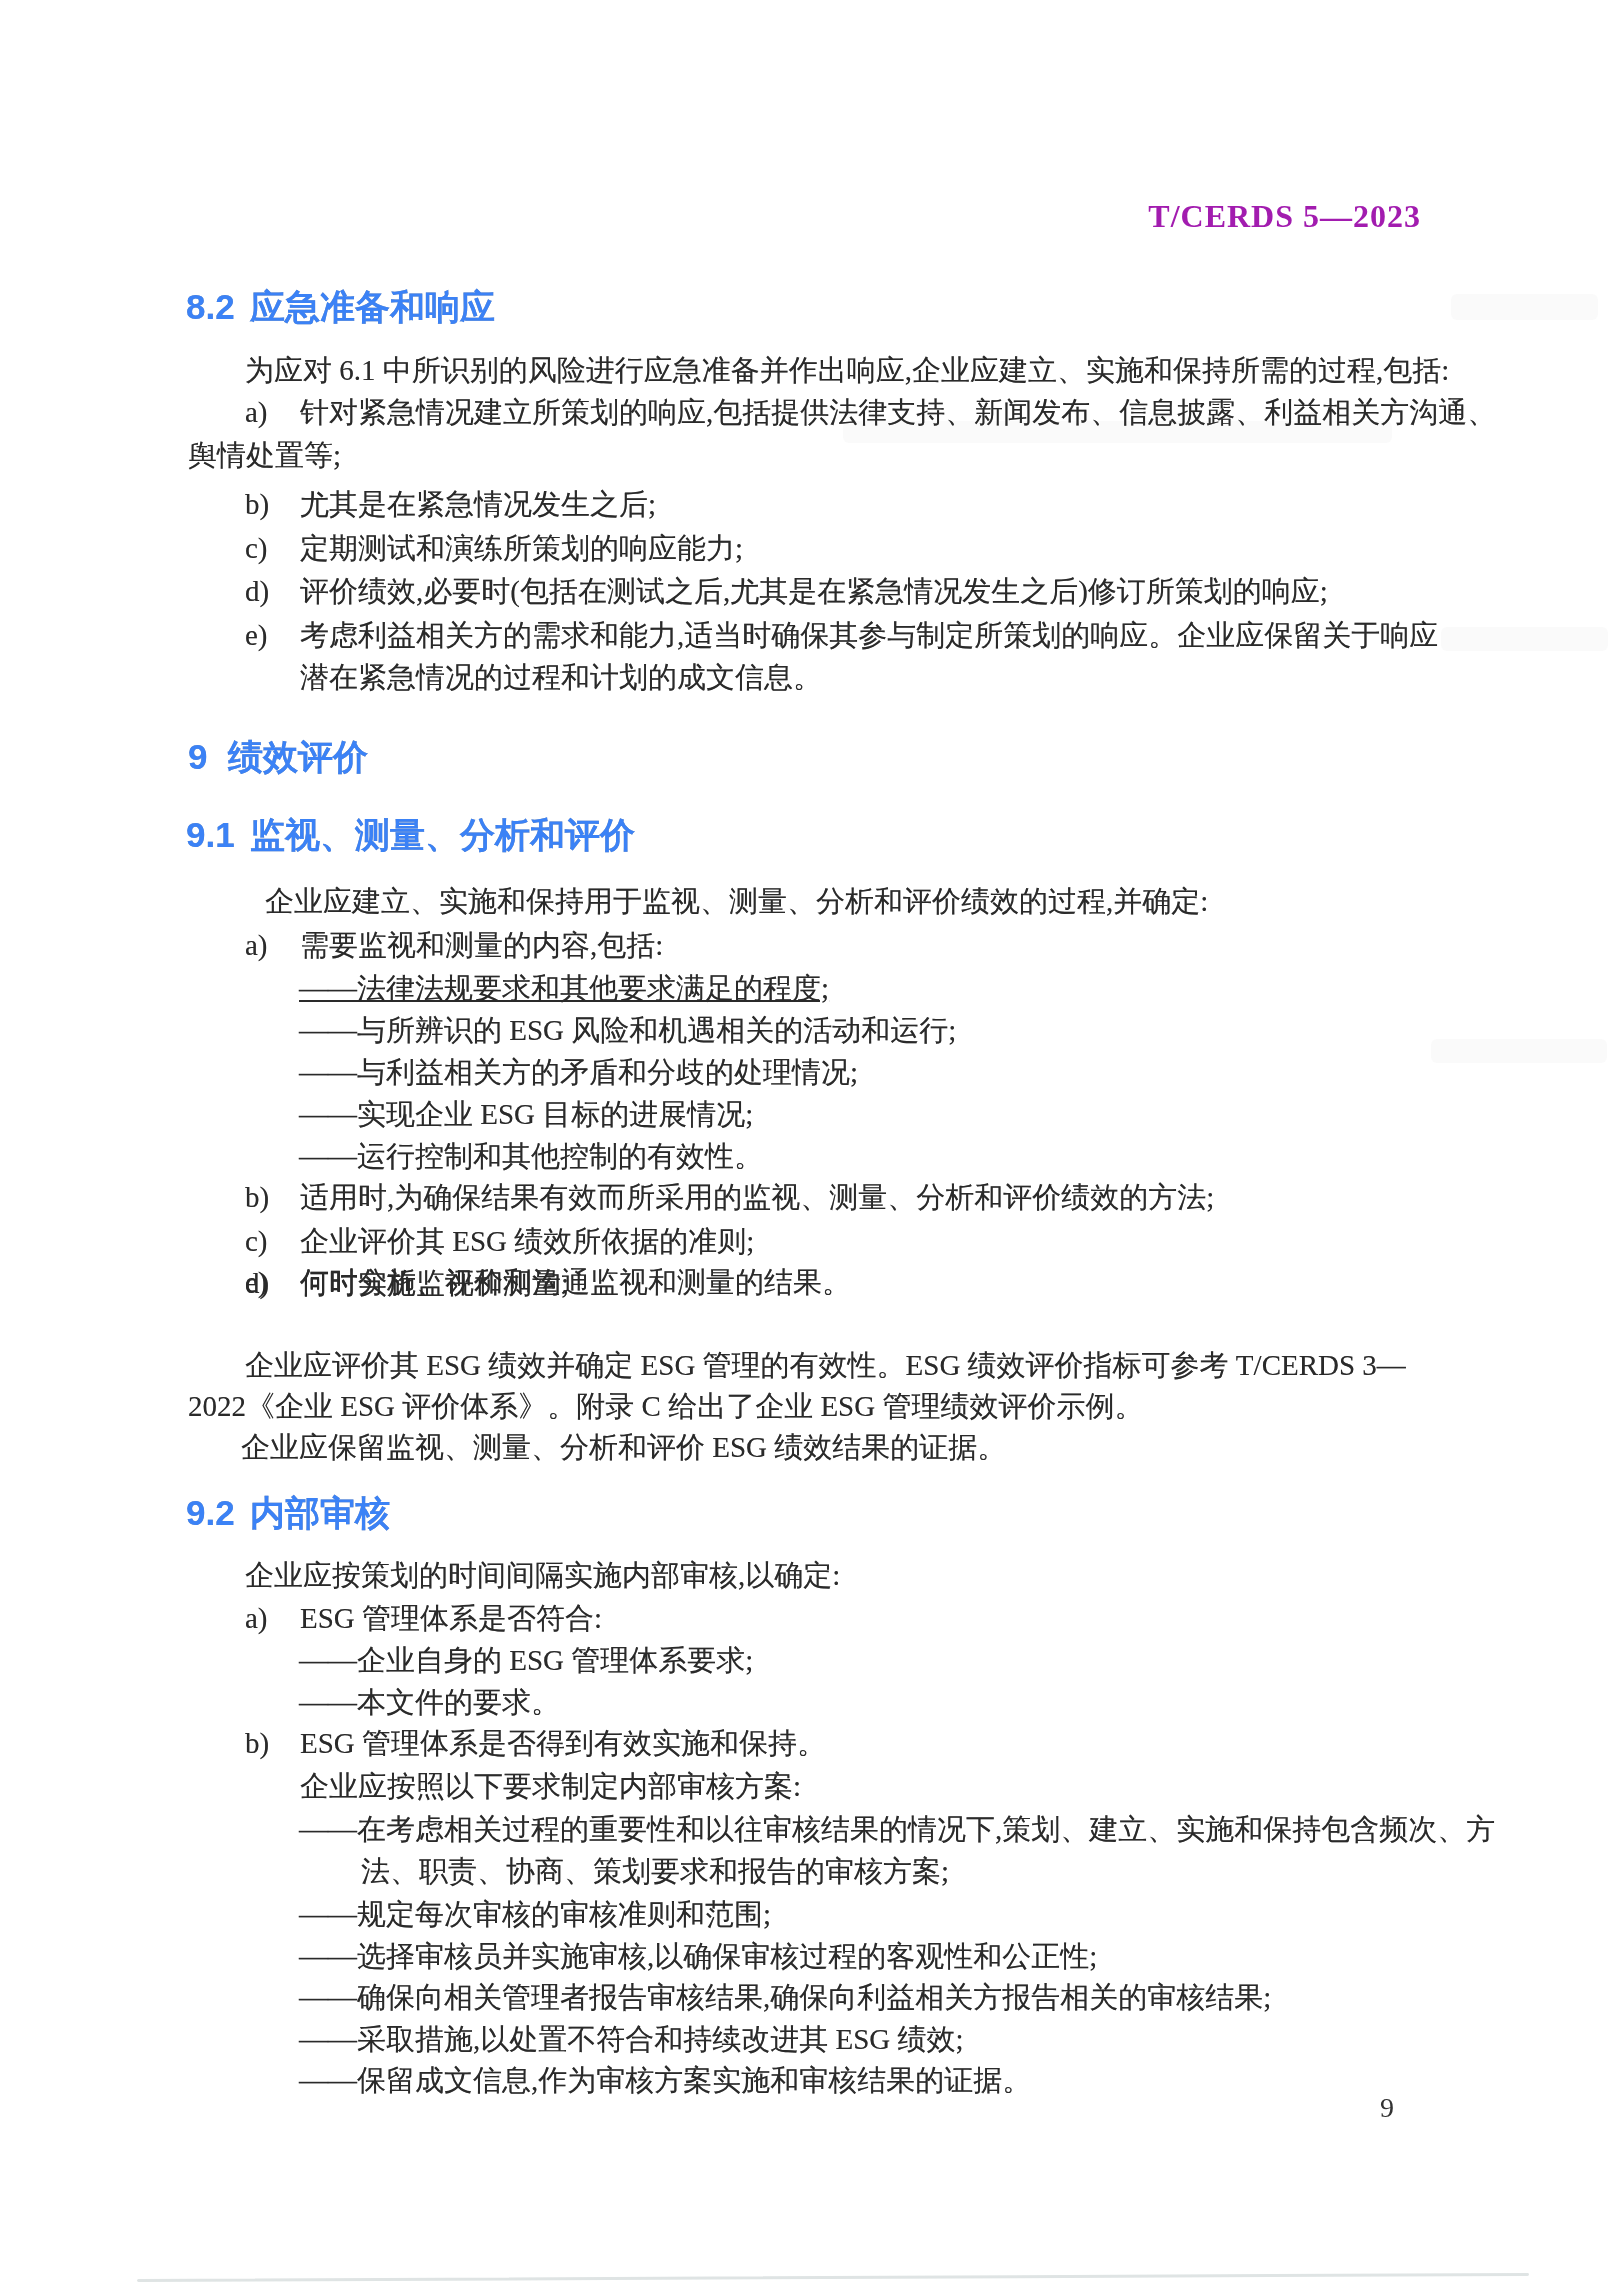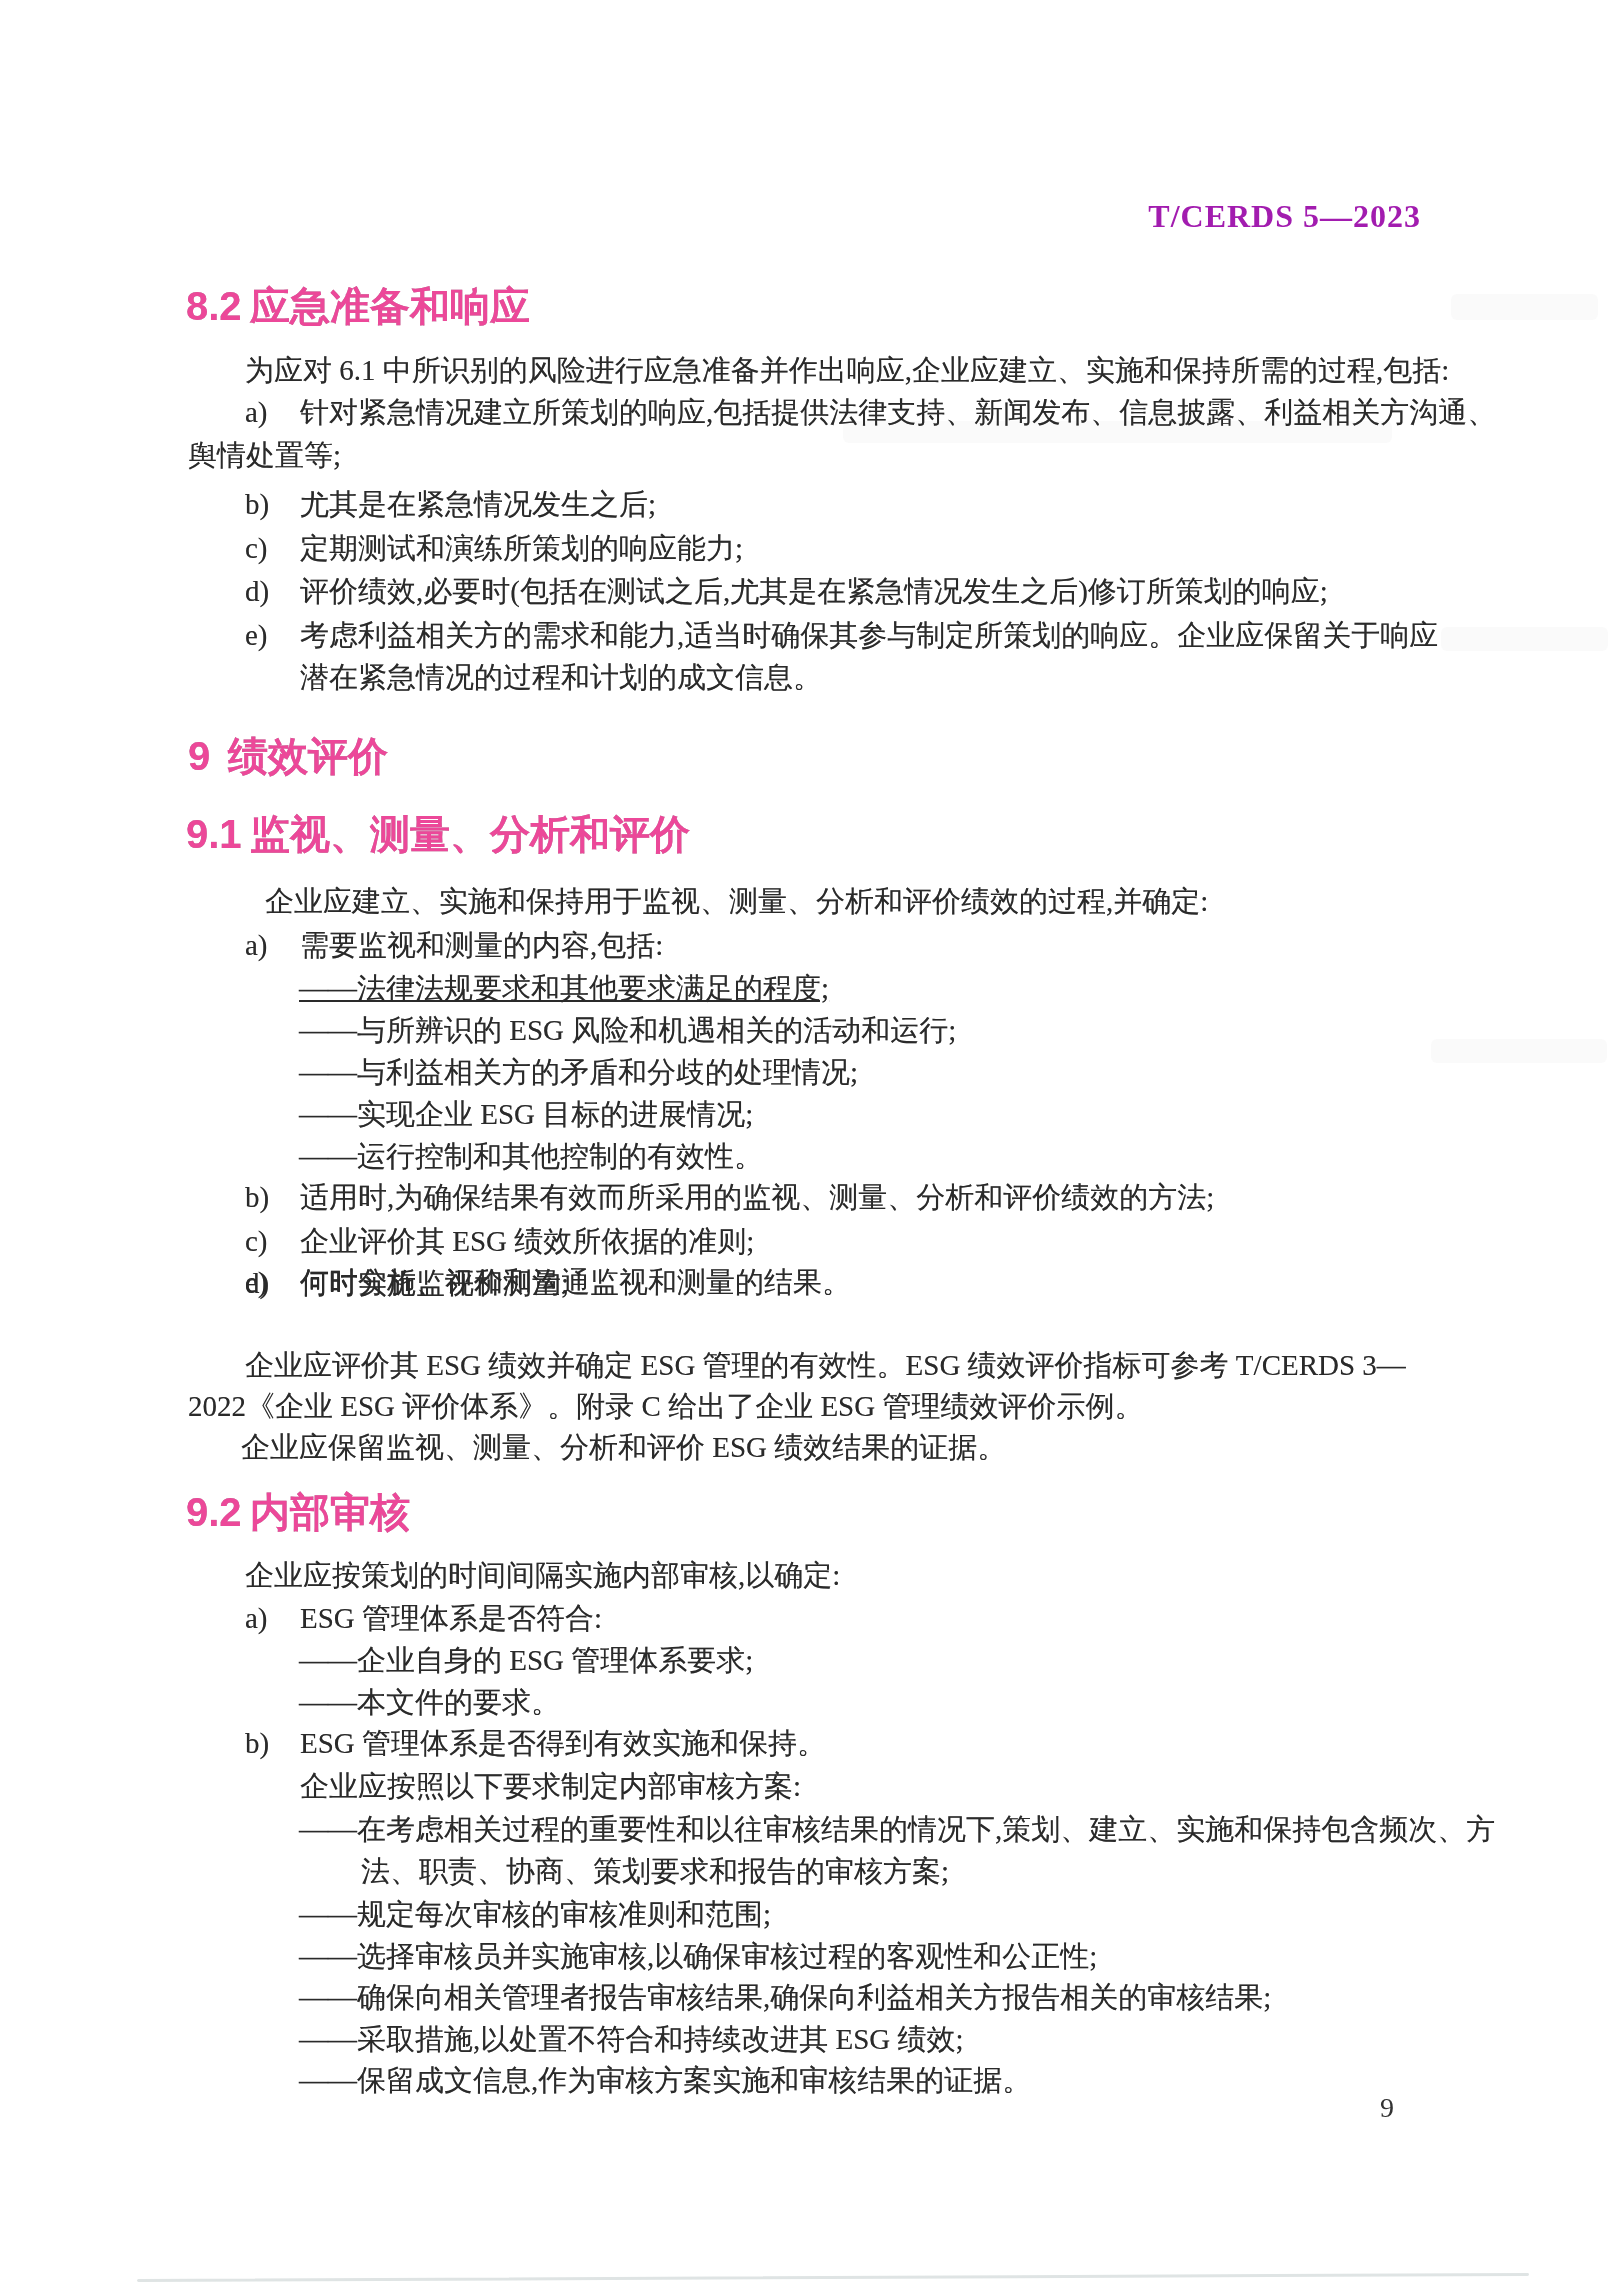--- a/index.html
+++ b/index.html
@@ -26,22 +26,22 @@
     position:absolute;
     white-space:nowrap;
     font-size:29px;
     line-height:37px;
     color:#2a2a2a;
     text-shadow:0 0 0.5px rgba(40,40,40,0.45);
   }
   .line.h1,.line.h2{
     font-family:"Liberation Sans","DejaVu Sans",sans-serif;
     font-weight:700;
-    color:#ec4899;
-    font-size:40px;
+    color:#3b82f6;
+    font-size:35px;
   }
   .num{display:inline-block;}
   .h1 .num{width:40px;}
   .h2 .num{width:64px;}
   .label{display:inline-block;width:55px;}
   .page-number{
     position:absolute;
     left:1380px;top:2092px;
     font-size:28px;
     color:#333333;

